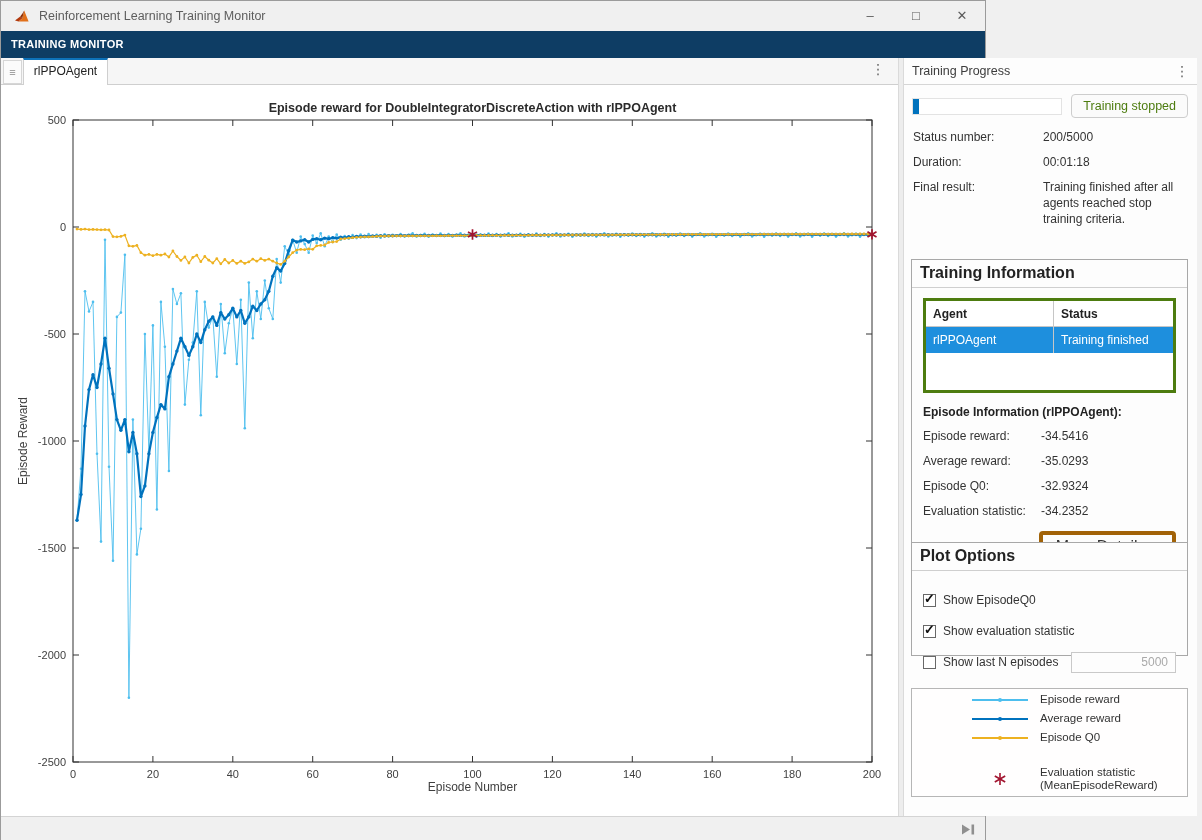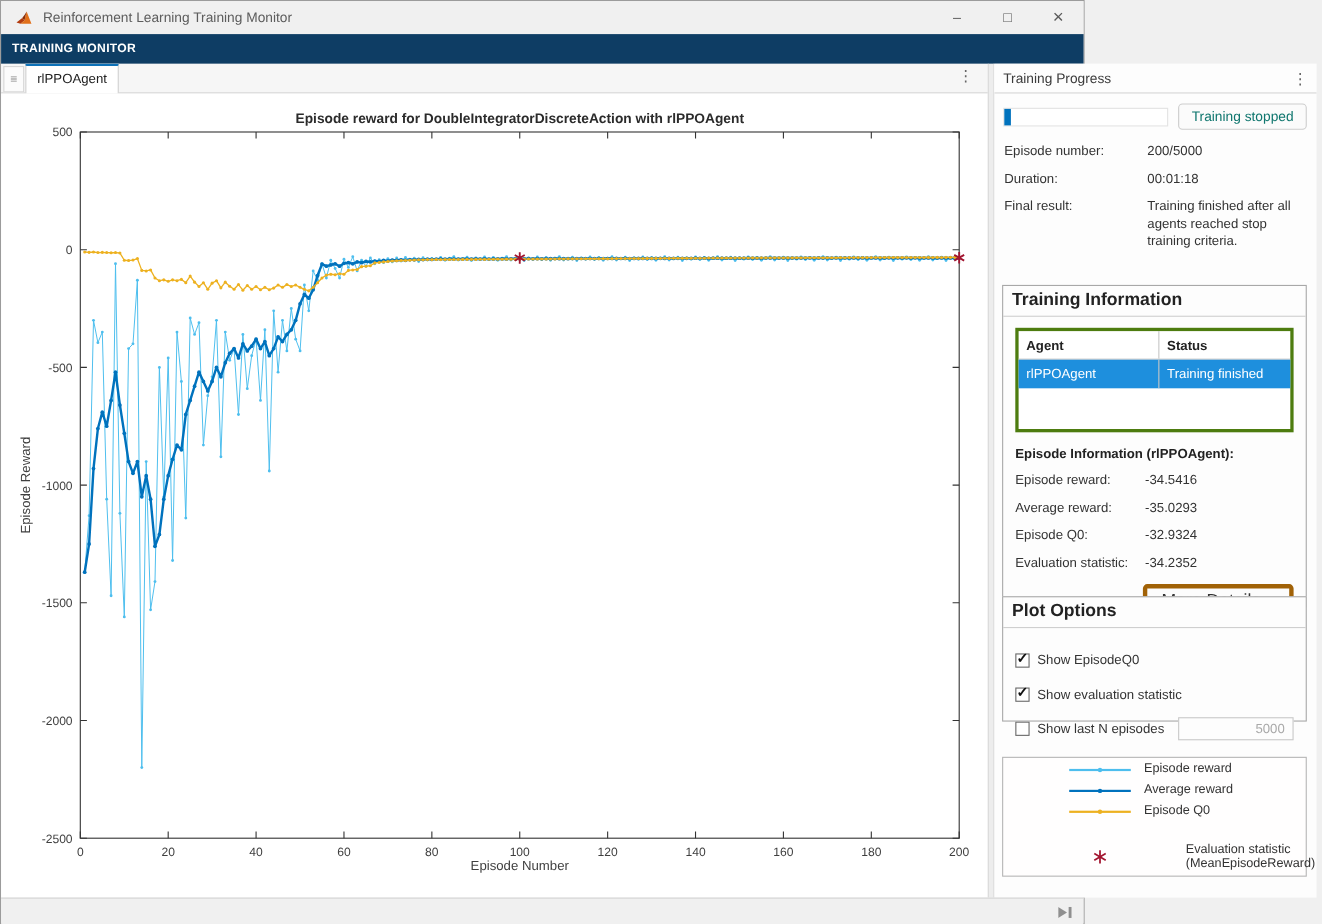--- a/index.html
+++ b/index.html
@@ -30,21 +30,21 @@
 
   
   .panel { position:absolute; left:903px; top:57px; width:293px; height:758px; background:#fdfdfd; }
   .right-strip { position:absolute; left:1196px; top:57px; width:5px; height:758px; background:#f0f0f0; }
   .panel-header { height:27px; border-bottom:1px solid #d6d6d6; display:flex; justify-content:space-between; align-items:center; padding:0 8px; font-size:12.5px; color:#3c3c3c; background:#fdfdfd; }
   .panel-overflow { color:#666; font-size:14px; width:14px; text-align:center; }
 
   .progress-row { position:absolute; left:8px; right:9px; top:36px; display:flex; gap:9px; align-items:center; }
   .progress-track { flex:1; height:17px; background:#ffffff; border:1px solid #e3e3e3; }
   .progress-fill { height:100%; background:#0072bd; }
-  .btn-disabled { border:1px solid #cdcdcd; border-radius:4px; color:#0f766e; font-size:12.5px; padding:4px 11px; background:#fbfbfb; white-space:nowrap; }
+  .btn-disabled { border:1px solid #cdcdcd; border-radius:4px; color:#4d7c0f; font-size:12.5px; padding:4px 11px; background:#fbfbfb; white-space:nowrap; }
 
   .kv-section { position:absolute; left:9px; right:9px; top:71px; }
   .kv-row { display:flex; margin-bottom:9px; font-size:12px; color:#333; line-height:16px; }
   .kv-label { width:130px; flex-shrink:0; }
   .kv-value { flex:1; }
 
   .groupbox { position:absolute; left:7px; right:9px; border:1px solid #a8a8a8; background:#fdfdfd; }
   .gb-title { font-weight:bold; font-size:16px; color:#222; padding:4px 8px 5px 8px; border-bottom:1px solid #cfcfcf; }
   .gb-content { padding:8px 9px; }
 
@@ -63,21 +63,21 @@
   .ep-kv { display:flex; font-size:12px; color:#333; margin:0 2px 11px 2px; }
   .ep-kv .kv-label { width:118px; }
   .more-details { float:right; margin-right:2px; margin-top:2px; border:4px solid #a16207; border-radius:4px; background:#fcfcfc; font-size:16px; color:#333; padding:3px 13px; }
 
   .cb-row { display:flex; align-items:center; margin:11px 2px; font-size:12px; color:#333; height:20px; }
   .checkbox { width:13px; height:13px; border:1px solid #686868; background:#fff; margin-right:7px; position:relative; flex-shrink:0; }
   .checkbox .tick { position:absolute; left:0px; top:-4px; font-size:13px; font-weight:bold; color:#101010; }
   .n-input { margin-left:auto; width:105px; height:21px; border:1px solid #c9c9c9; background:#fdfdfd; color:#a9a9a9; font-size:12px; text-align:right; padding:0 7px; font-family:"Liberation Sans",sans-serif; }
 
   .legend-row { display:flex; align-items:center; height:19px; margin-left:60px; }
-  .legend-row.tall { height:32px; margin-top:16px;gap:38px; }
+  .legend-row.tall { height:32px; margin-top:16px; }
   .legend-swatch { width:56px; height:14px; position:relative; margin-right:12px; flex-shrink:0; }
   .legend-line { position:absolute; left:0; right:0; top:6px; height:2px; }
   .legend-dot { position:absolute; left:26px; top:5px; width:4px; height:4px; border-radius:50%; }
   .legend-label { font-size:11.5px; color:#333; line-height:13px; white-space:pre-line; }
 
   .statusbar { position:absolute; left:0; top:815px; width:100%; height:25px; background:#f0f0f0; border-top:1px solid #d4d4d4; }
   .status-skip { position:absolute; right:10px; top:7px; }
 
   text { font-family:"Liberation Sans", sans-serif; }
 </style>
@@ -788,21 +788,21 @@
 
     <div class="progress-row">
       <div class="progress-track">
         <div class="progress-fill" id="progress-fill" style="width: 4%;"></div>
       </div>
       <div class="btn-disabled">Training stopped</div>
     </div>
 
     <div class="kv-section" id="progress-fields">
         <div class="kv-row">
-          <div class="kv-label">Episode number:</div>
+          <div class="kv-label">Status number:</div>
           <div class="kv-value">200/5000</div>
         </div>
         <div class="kv-row">
           <div class="kv-label">Duration:</div>
           <div class="kv-value">00:01:18</div>
         </div>
         <div class="kv-row">
           <div class="kv-label">Final result:</div>
           <div class="kv-value">Training finished after all agents reached stop training criteria.</div>
         </div>

